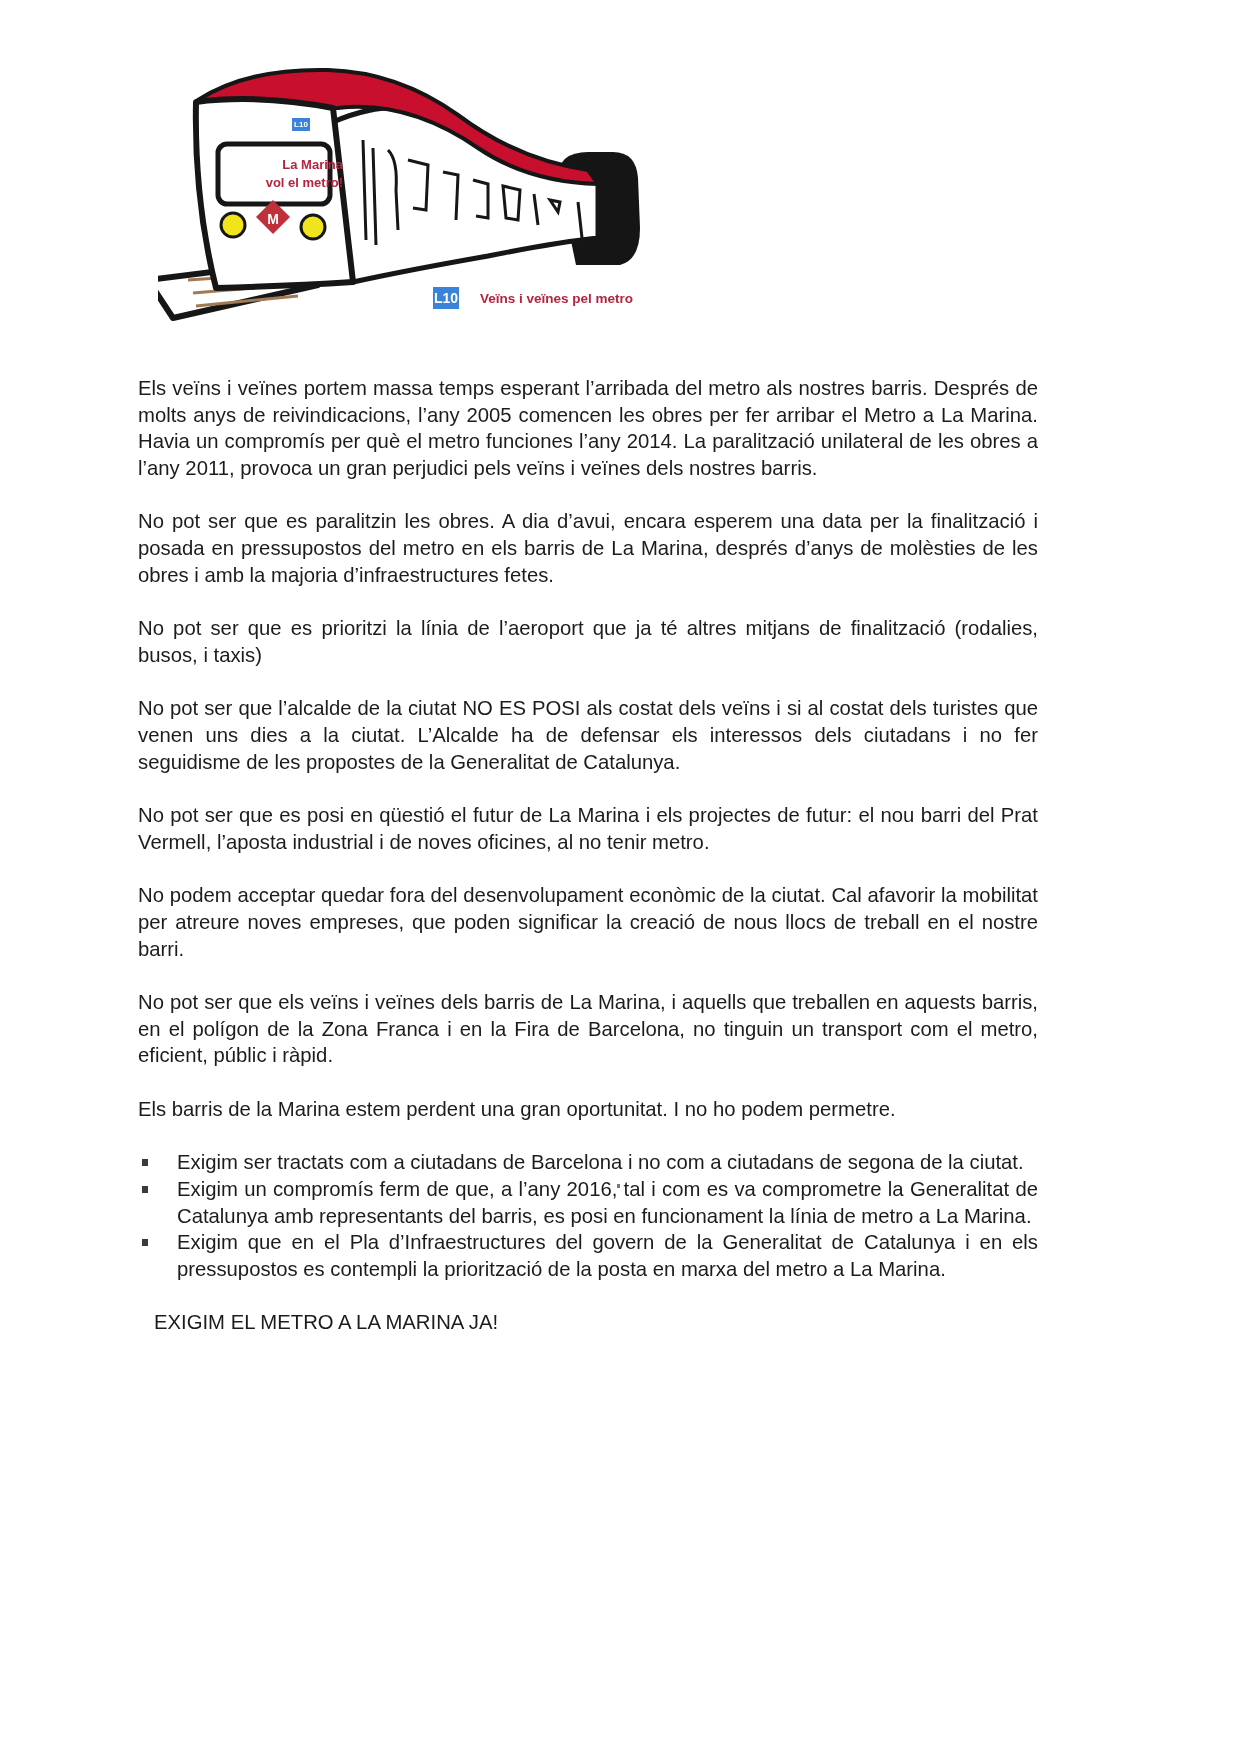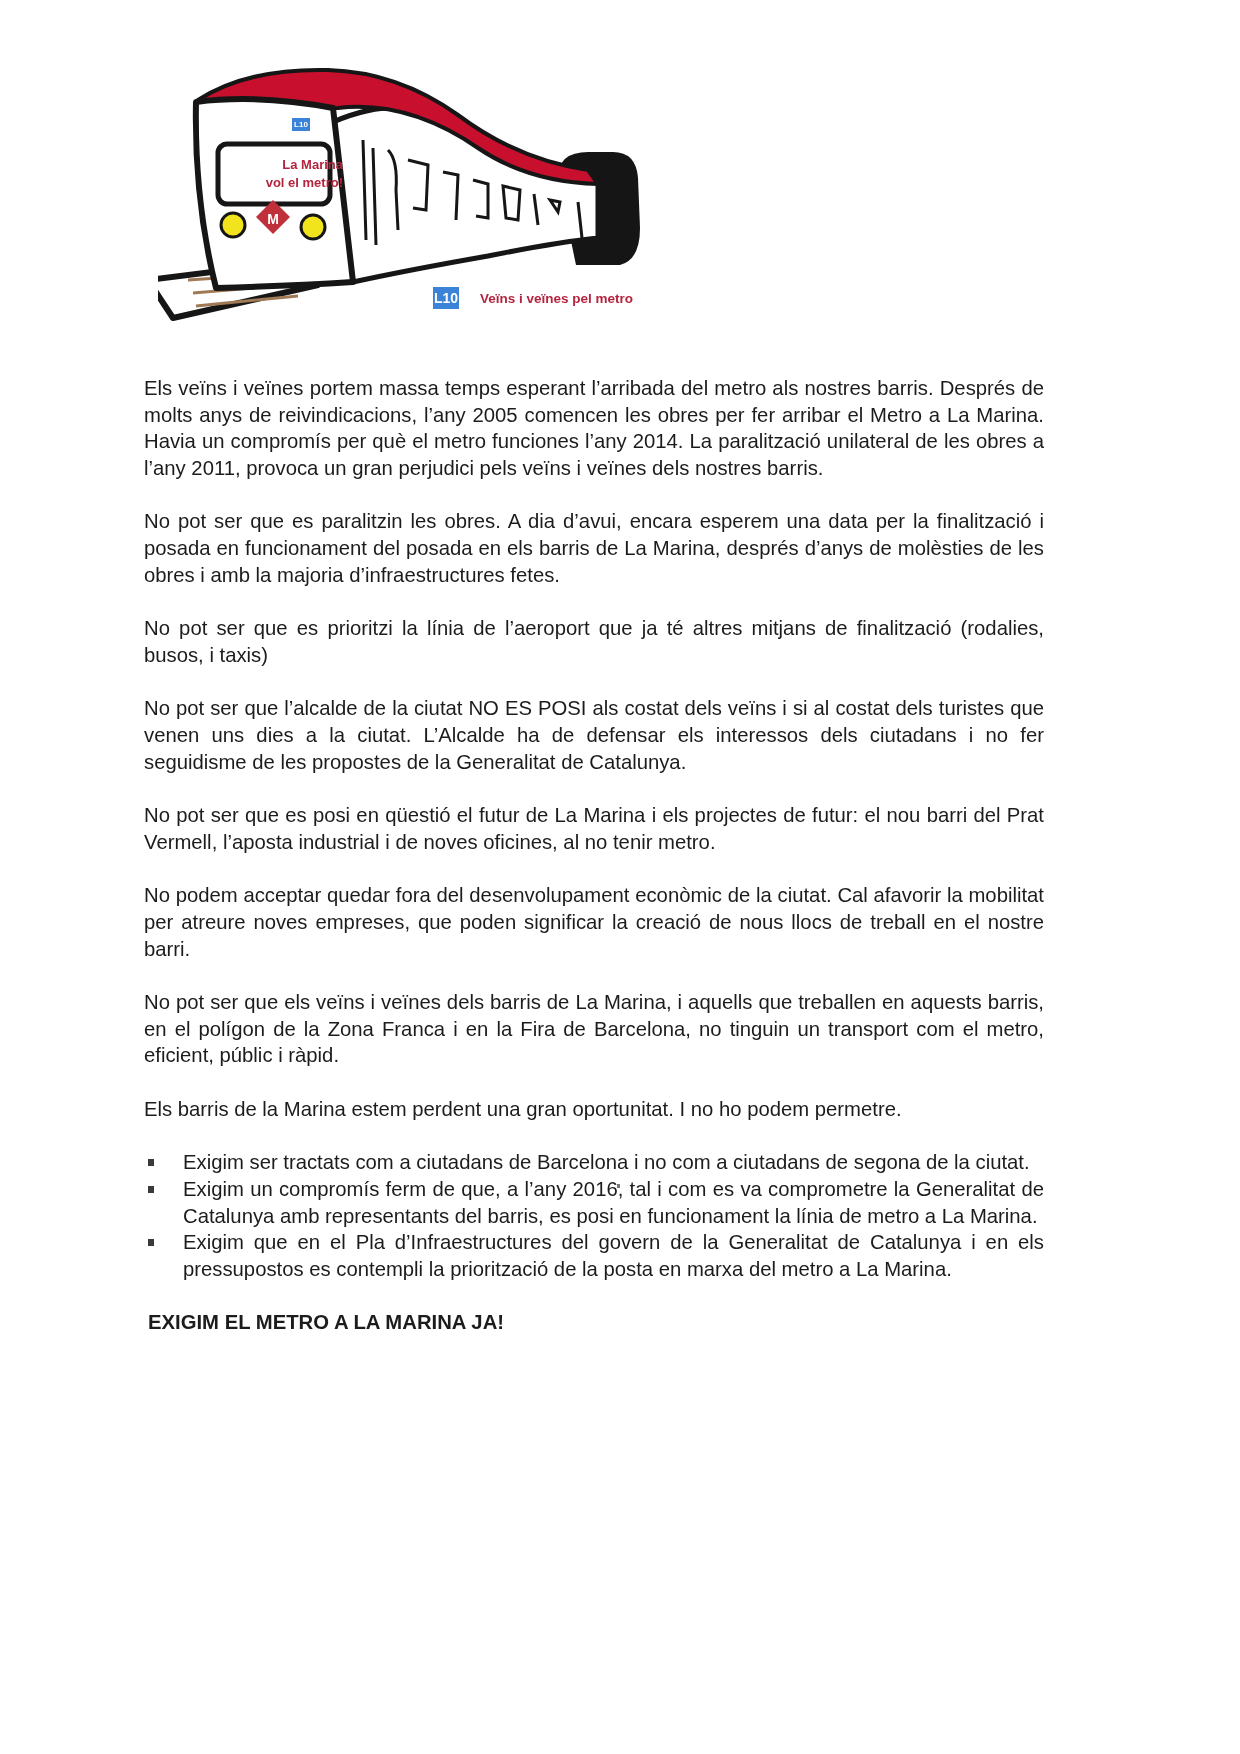--- a/index.html
+++ b/index.html
@@ -35,34 +35,34 @@
     }
     .badge-large {
       width: 26px; height: 22px; background: #3b83d9; color: #fff;
       font-size: 14px; font-weight: bold; line-height: 22px; text-align: center;
       margin-right: 9px;
     }
     .tagline-text {
       color: #b5243e; font-weight: bold; font-size: 13.5px; margin-left: 12px;
     }
     .body-text {
-      position: absolute; left: 144px; top: 375px; width: 900px;
+      position: absolute; left: 138px; top: 375px; width: 900px;
       font-size: 20.3px; line-height: 26.6px; color: #1c1c1c;
     }
     .para { margin: 0 0 27px 0; text-align: justify; text-align-last: left; }
     .para.nojust { text-align: left; }
     .bullets { list-style: none; margin: 0 0 27px 0; padding: 0; }
     .bullets li {
       position: relative; padding-left: 39px; text-align: justify; text-align-last: left;
     }
     .bullet-mark {
       position: absolute; left: 4px; top: 10px; width: 6px; height: 7px; background: #3a3a3a;
     }
     .closing {
-      font-weight: bold; font-size: 20.3px; margin: 4px; letter-spacing: 0;
+      font-weight: normal; font-size: 20.3px; margin: 16px; letter-spacing: 0;
     }
     .dot { position: absolute; left: 617px; top: 1184px; width: 3px; height: 4px; background: #777; }
   </style>
 </head>
 <body>
 
 <div class="logo">
   <svg width="510" height="270" viewBox="0 0 510 270">
 
     <g>
@@ -112,21 +112,21 @@
   <div style="position:absolute;left:104px;top:151px;width:22px;text-align:center;color:#fff;font-weight:bold;font-size:14px;">M</div>
 
   <div class="tagline">
     <div class="badge-large">L10</div>
     <div class="tagline-text">Veïns i veïnes pel metro</div>
   </div>
 </div>
 
 <div class="body-text">
   <p class="para">Els veïns i veïnes portem massa temps esperant l’arribada del metro als nostres barris. Després de molts anys de reivindicacions, l’any 2005 comencen les obres per fer arribar el Metro a La Marina. Havia un compromís per què el metro funciones l’any 2014. La paralització unilateral de les obres a l’any 2011, provoca un gran perjudici pels veïns i veïnes dels nostres barris.</p>
-  <p class="para">No pot ser que es paralitzin les obres. A dia d’avui, encara esperem una data per la finalització i posada en funcionament del posada en els barris de La Marina, després d’anys de molèsties de les obres i amb la majoria d’infraestructures fetes.</p>
+  <p class="para">No pot ser que es paralitzin les obres. A dia d’avui, encara esperem una data per la finalització i posada en pressupostos del metro en els barris de La Marina, després d’anys de molèsties de les obres i amb la majoria d’infraestructures fetes.</p>
   <p class="para">No pot ser que es prioritzi la línia de l’aeroport que ja té altres mitjans de finalització (rodalies, busos, i taxis)</p>
   <p class="para">No pot ser que l’alcalde de la ciutat NO ES POSI als costat dels veïns i si al costat dels turistes que venen uns dies a la ciutat. L’Alcalde ha de defensar els interessos dels ciutadans i no fer seguidisme de les propostes de la Generalitat de Catalunya.</p>
   <p class="para">No pot ser que es posi en qüestió el futur de La Marina i els projectes de futur: el nou barri del Prat Vermell, l’aposta industrial i de noves oficines, al no tenir metro.</p>
   <p class="para">No podem acceptar quedar fora del desenvolupament econòmic de la ciutat. Cal afavorir la mobilitat per atreure noves empreses, que poden significar la creació de nous  llocs de treball en el nostre barri.</p>
   <p class="para">No pot ser que els veïns i veïnes dels barris de La Marina, i aquells que treballen en aquests barris, en el polígon de la Zona Franca i en la Fira de Barcelona, no tinguin un transport com el metro, eficient, públic i ràpid.</p>
   <p class="para nojust">Els barris de la Marina estem perdent una gran oportunitat. I no ho podem permetre.</p>
 
   <ul class="bullets">
     <li>
       <span class="bullet-mark"></span>

